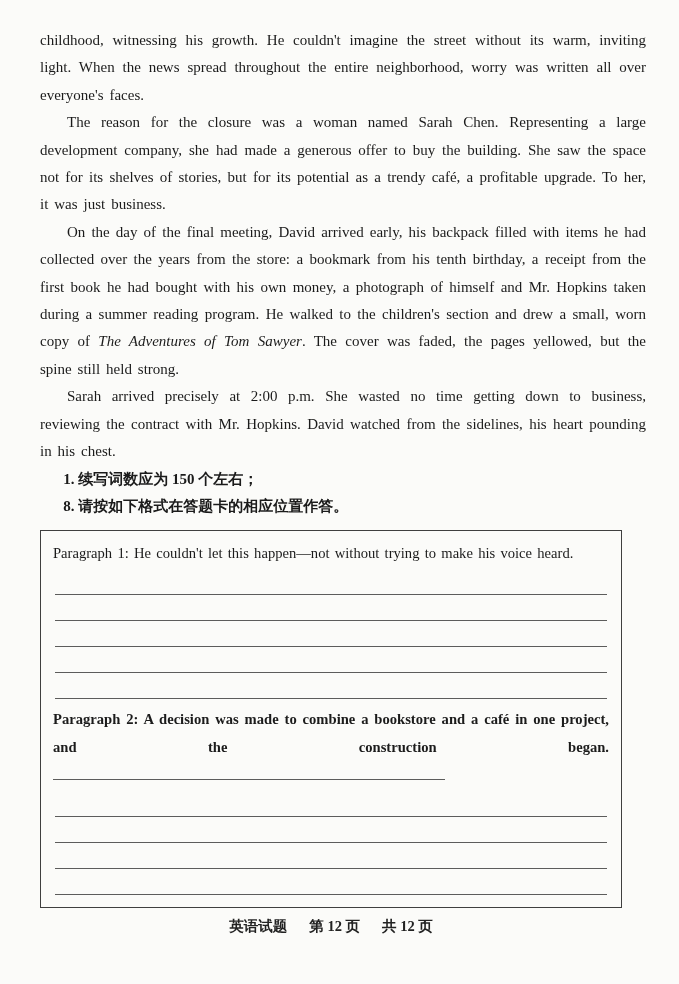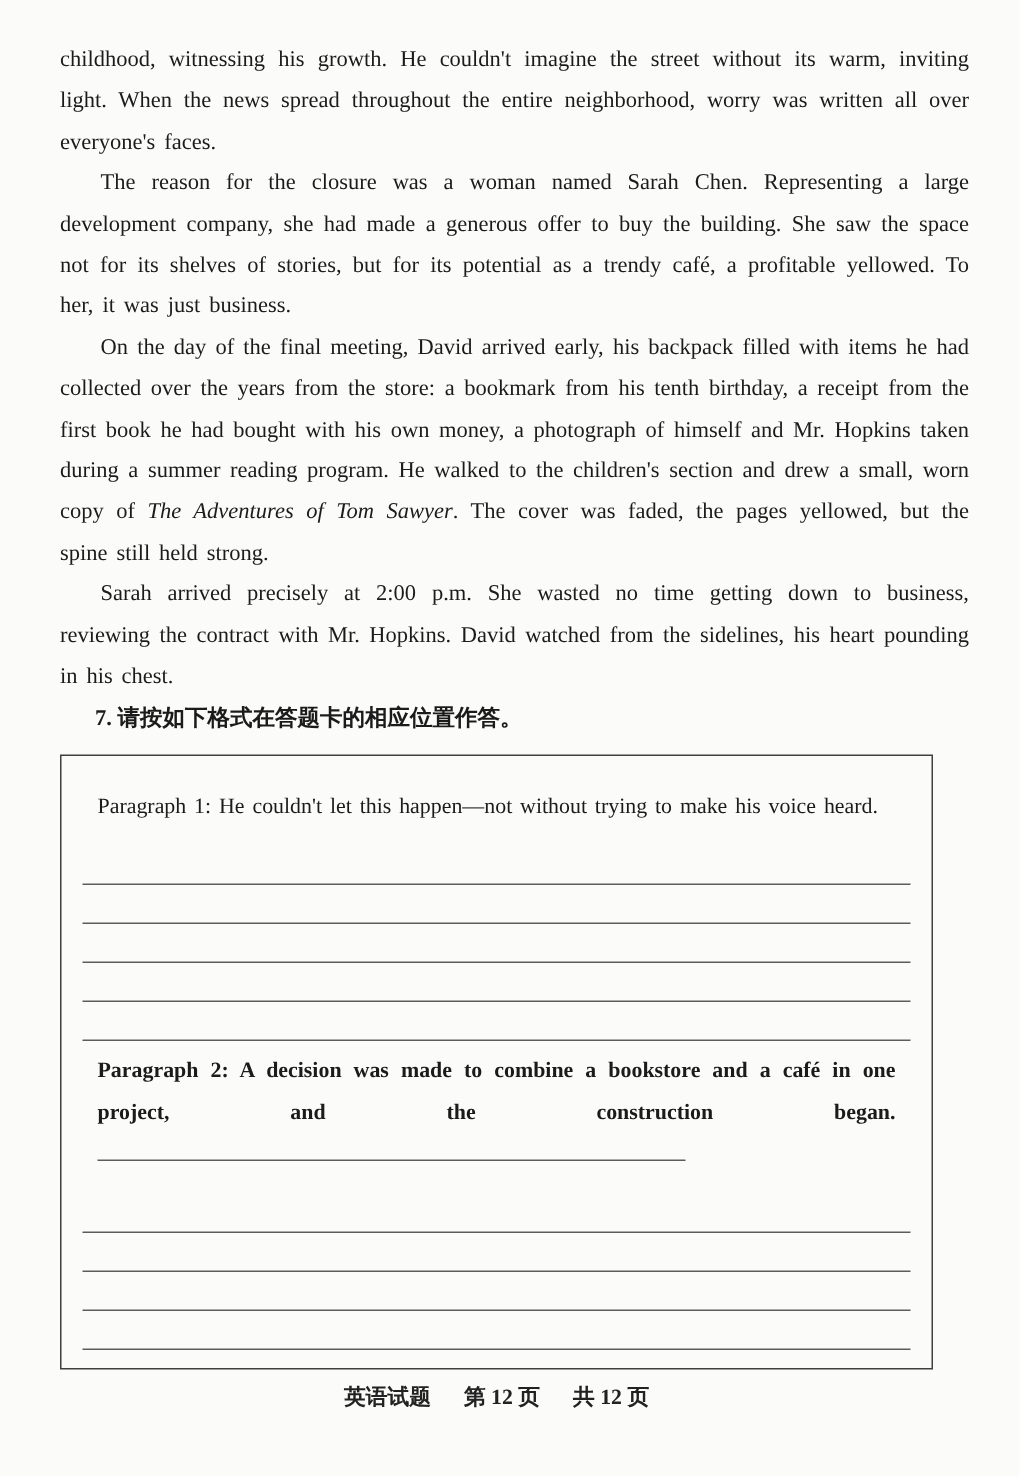--- a/index.html
+++ b/index.html
@@ -37,21 +37,21 @@
   }
   .answer-box {
     box-sizing: border-box;
     margin-top: 10px;
     width: 582px;
     border: 1.6px solid #3f3f3f;
     padding: 8px 12px 12px 12px;
     background: transparent;
   }
   .box-para {
-    margin: 12px;
+    margin: 0;
     font-size: 14.6px;
     line-height: 28px;
     text-align: justify;
     word-spacing: 1.6px;
   }
   .box-para2 { margin-top: 6px; font-weight: bold; }
   .wlines { margin: 2px 2px 0 2px; }
   .wline {
     height: 25px;
     border-bottom: 1.4px solid #5c5c5c;
@@ -75,24 +75,25 @@
     color: #222;
   }
 </style>
 </head>
 <body>
 
 <div class="page">
 
   <div class="body-text">
     <p class="para no-indent">childhood, witnessing his growth. He couldn't imagine the street without its warm, inviting light. When the news spread throughout the entire neighborhood, worry was written all over everyone's faces.</p>
-    <p class="para">The reason for the closure was a woman named Sarah Chen. Representing a large development company, she had made a generous offer to buy the building. She saw the space not for its shelves of stories, but for its potential as a trendy café, a profitable yellowed. To her, it was just business.</p>
+    <p class="para">The reason for the closure was a woman named Sarah Chen. Representing a large development company, she had made a generous offer to buy the building. She saw the space not for its shelves of stories, but for its potential as a trendy café, a profitable upgrade. To her, it was just business.</p>
     <p class="para"><span>On the day of the final meeting, David arrived early, his backpack filled with items he had collected over the years from the store: a bookmark from his tenth birthday, a receipt from the first book he had bought with his own money, a photograph of himself and Mr. Hopkins taken during a summer reading program. He walked to the children's section and drew a small, worn copy of </span><i>The Adventures of Tom Sawyer</i><span>. The cover was faded, the pages yellowed, but the spine still held strong.</span></p>
     <p class="para">Sarah arrived precisely at 2:00 p.m. She wasted no time getting down to business, reviewing the contract with Mr. Hopkins. David watched from the sidelines, his heart pounding in his chest.</p>
-    <p class="cn">7. 请按如下格式在答题卡的相应位置作答。</p>
+    <p class="cn">1. 续写词数应为 150 个左右；</p>
+    <p class="cn">8. 请按如下格式在答题卡的相应位置作答。</p>
   </div>
 
   <div class="answer-box">
     <p class="box-para"><span>Paragraph 1: </span><span>He couldn't let this happen—not without trying to make his voice heard.</span></p>
     <div class="wlines">
         <div class="wline"></div>
         <div class="wline"></div>
         <div class="wline"></div>
         <div class="wline"></div>
         <div class="wline"></div>

